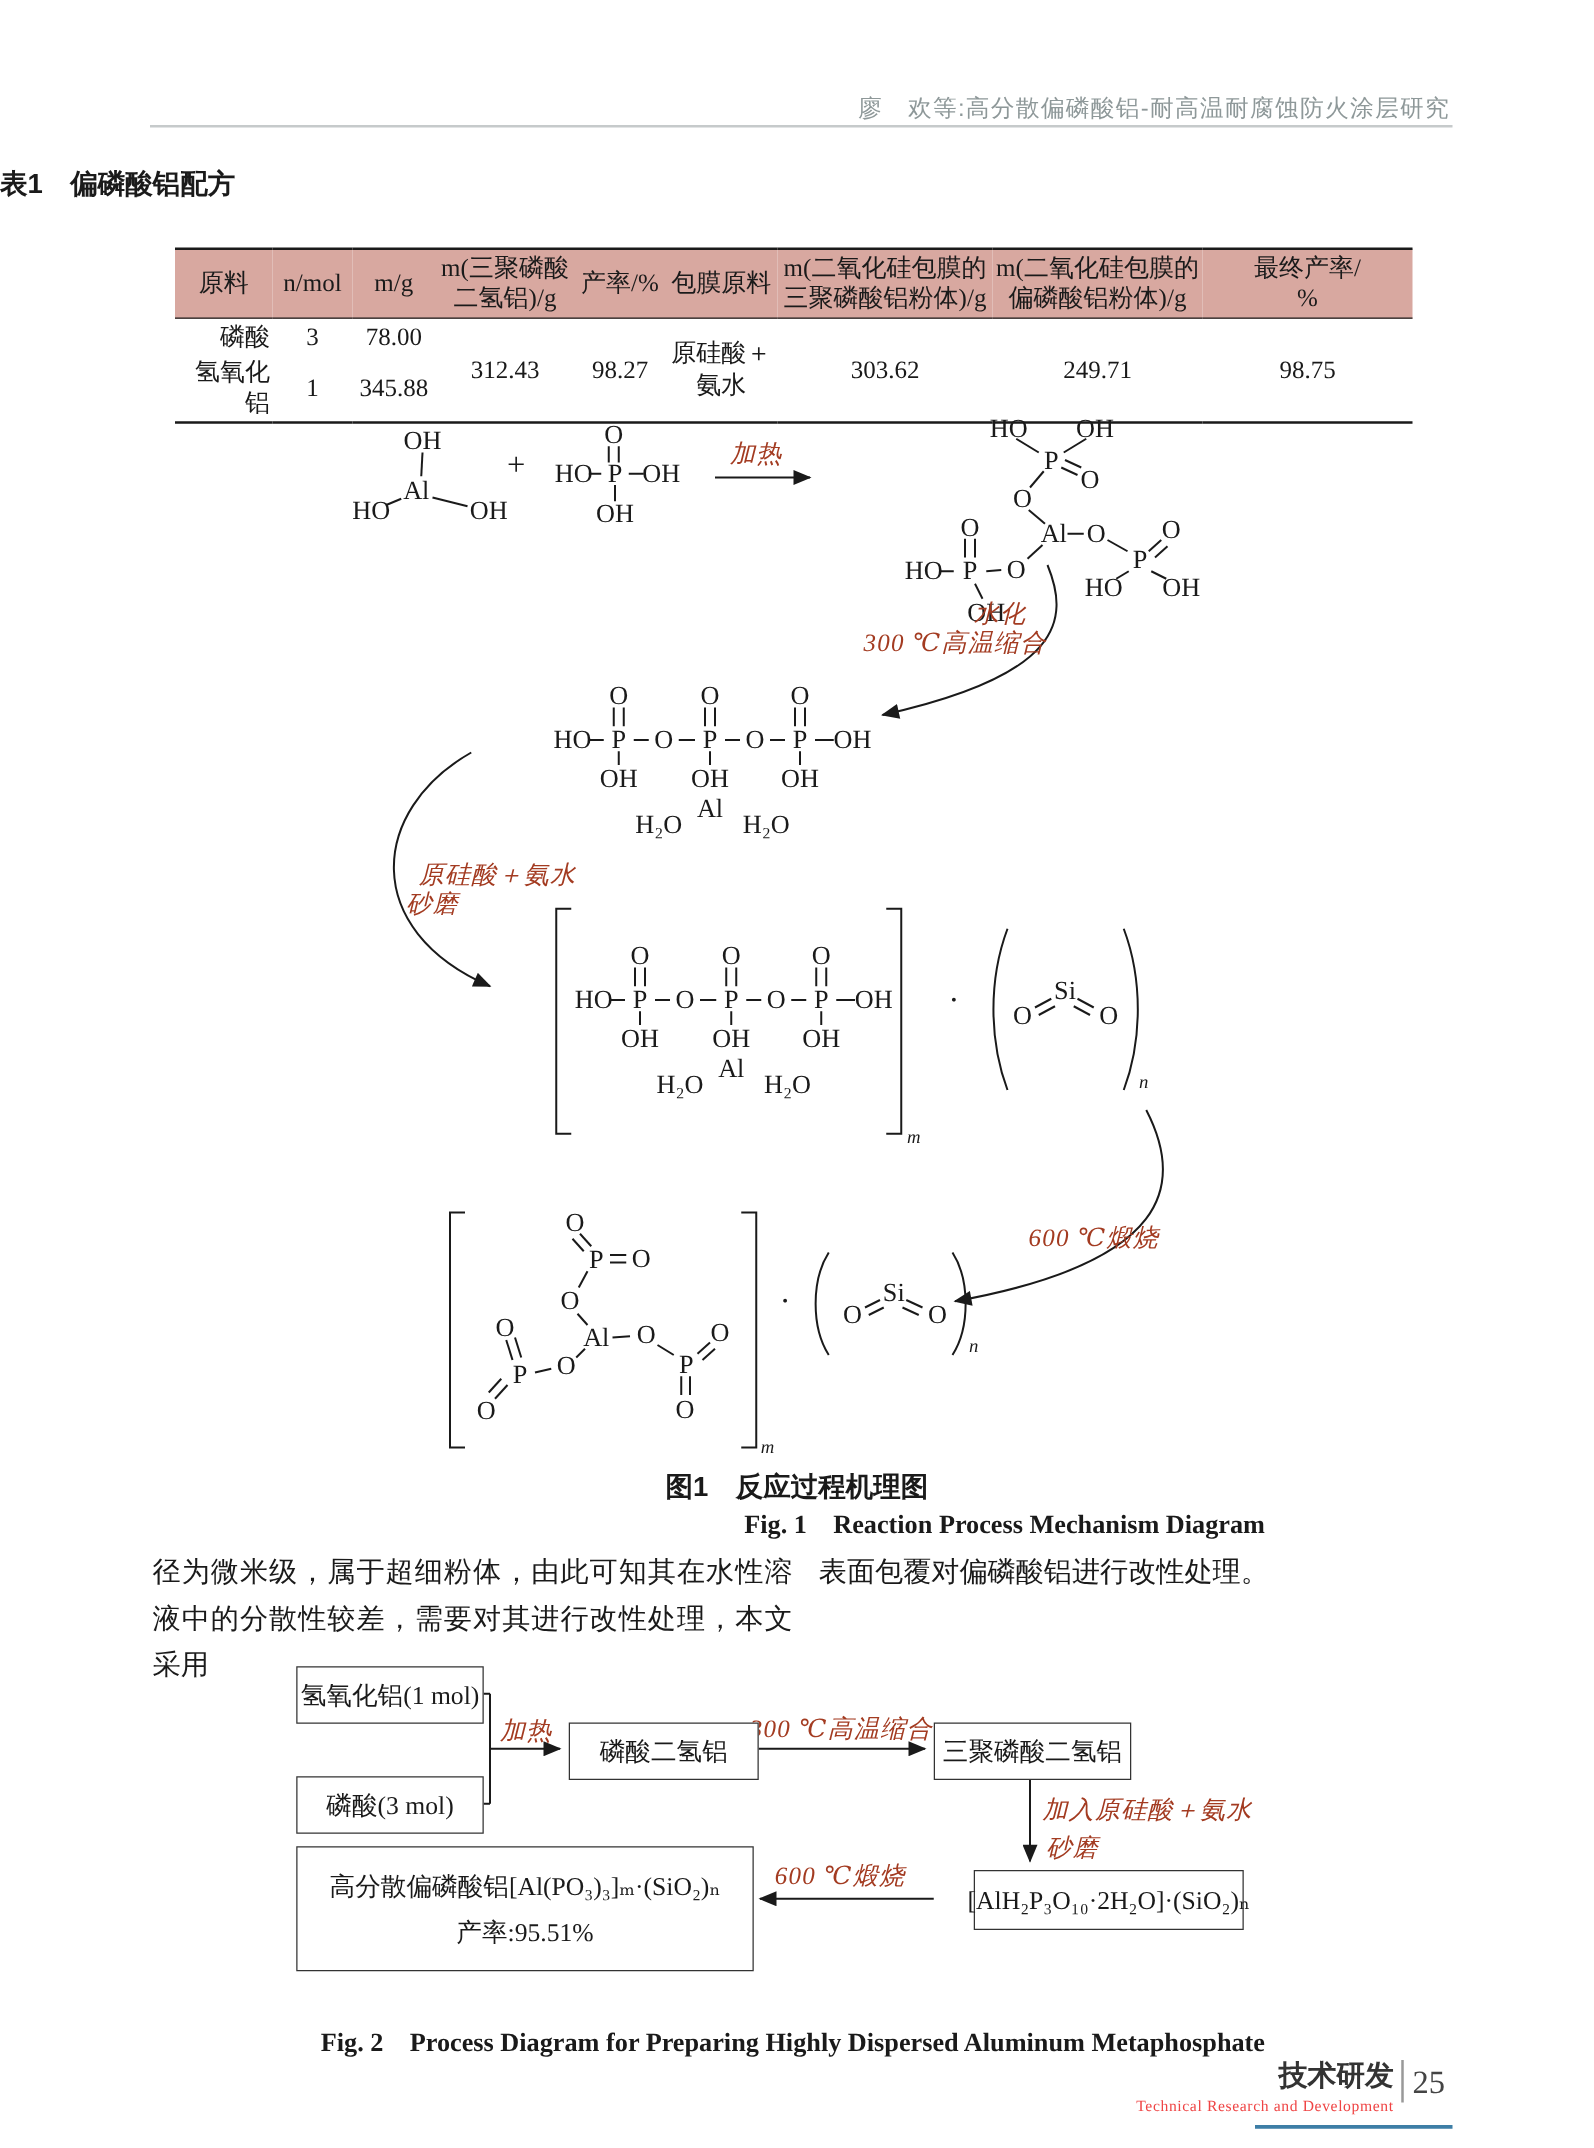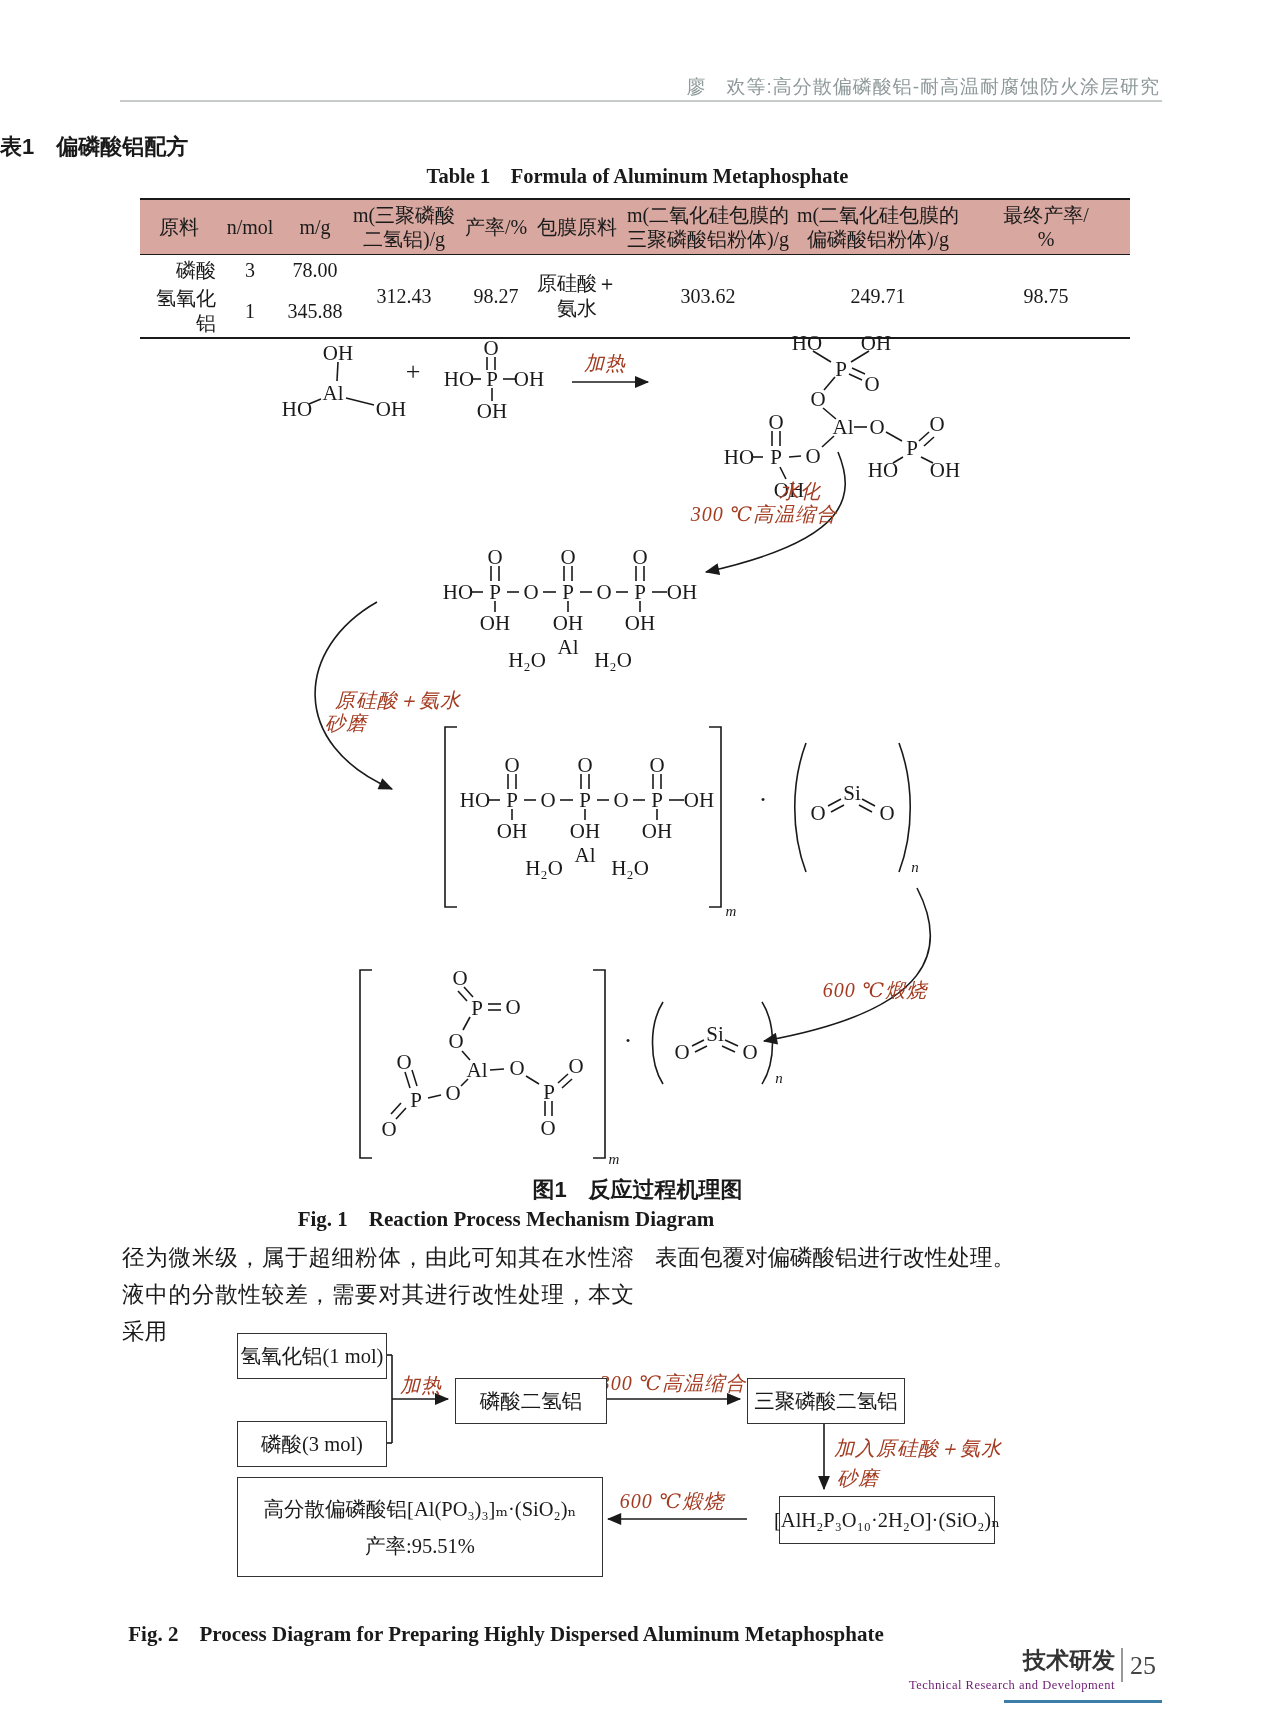--- a/index.html
+++ b/index.html
@@ -25,43 +25,42 @@
   #labels{position:absolute;left:0;top:0;width:1275px;height:1718px;pointer-events:none;}
   .bond{stroke:#1a1a1a;stroke-width:1.6;fill:none;}
   .atom{position:absolute;transform:translate(-50%,-50%);font-size:21px;white-space:nowrap;
         font-family:"Liberation Serif","DejaVu Serif",serif;}
   .redlab{position:absolute;transform:translate(-50%,-50%);font-size:20px;color:var(--red-label);
         font-style:italic;white-space:nowrap;letter-spacing:1px;}
   .subl{position:absolute;transform:translate(-50%,-50%);font-size:15px;font-style:italic;}
   
   .cap-cn{position:absolute;left:0;width:1275px;text-align:center;font-size:22px;font-weight:bold;
         font-family:"Liberation Sans","DejaVu Sans",sans-serif;}
-  .cap-en{position:absolute;left:0;width:1012px;text-align:center;font-size:21px;font-weight:bold;}
+  .cap-en{position:absolute;left:0;width:1012px;text-align:right;font-size:21px;font-weight:bold;}
   .body-col{position:absolute;font-size:22.5px;line-height:37px;text-align:justify;}
   
   .fbox{position:absolute;border:1.4px solid #333;background:#fff;display:flex;flex-direction:column;
         align-items:center;justify-content:center;gap:9px;font-size:20.5px;text-align:center;white-space:nowrap;}
   
   .f-cn{position:absolute;right:160px;top:1645px;font-size:23px;font-weight:bold;color:#333;
         font-family:"Liberation Sans","DejaVu Sans",sans-serif;}
   .f-bar{position:absolute;left:1121px;top:1648px;width:2px;height:34px;background:#999;}
   .f-num{position:absolute;left:1130px;top:1651px;font-size:26px;color:#444;}
-  .f-en{position:absolute;right:160px;top:1678px;font-size:12.5px;color:#701a75;letter-spacing:0.5px;}
+  .f-en{position:absolute;right:160px;top:1678px;font-size:12.5px;color:#ef4444;letter-spacing:0.5px;}
   .f-line{position:absolute;left:1004px;top:1700px;width:158px;height:3px;background:var(--footer-line);}
 </style>
 </head>
 <body>
 
 <div id="page">
 
   <div class="running-head">廖　欢等:高分散偏磷酸铝-耐高温耐腐蚀防火涂层研究</div>
   <div class="hr-top"></div>
 
   <div class="tbl-title-cn">表1　偏磷酸铝配方</div>
-  <div class="tbl-title-en">Table 1　Formula of Aluminum Metaphosphate</div>
 
   <table id="tbl">
     <colgroup>
       <col style="width:78px">
         <col style="width:64px">
         <col style="width:66px">
         <col style="width:112px">
       <col style="width:72px">
         <col style="width:90px">
         <col style="width:172px">

